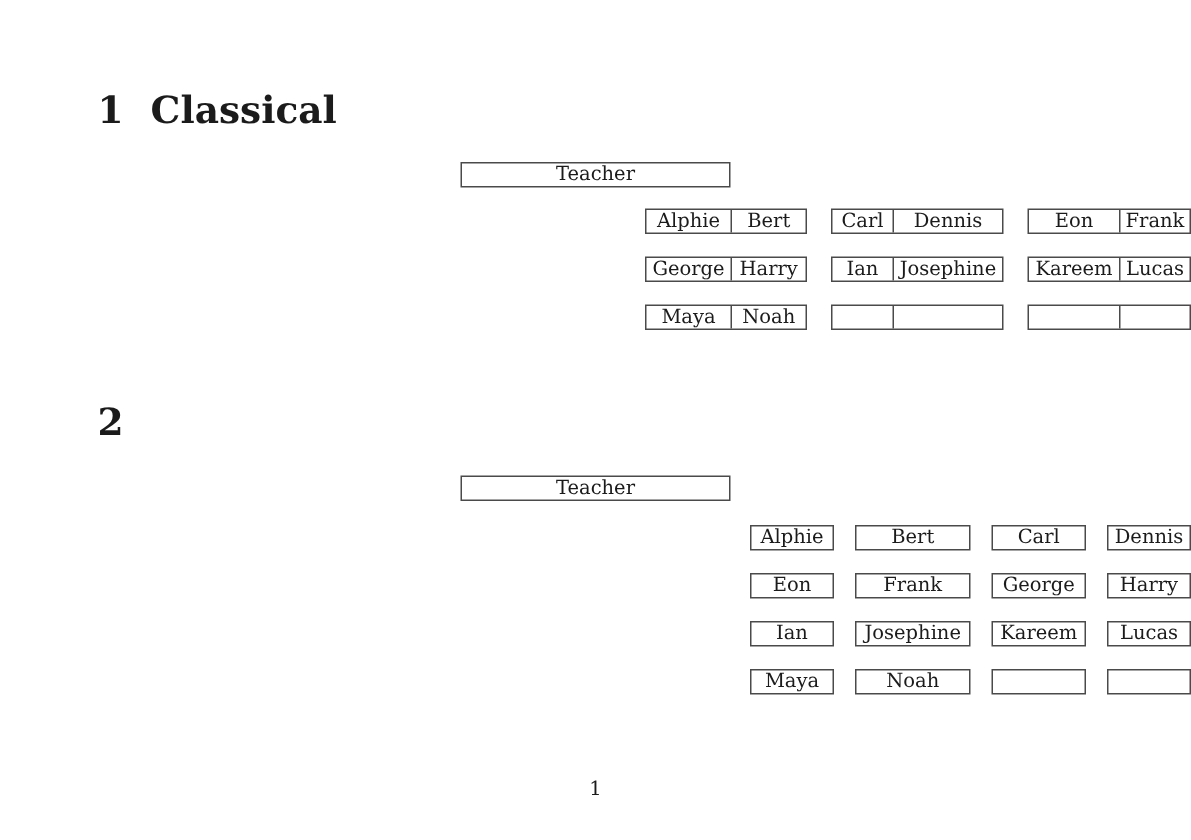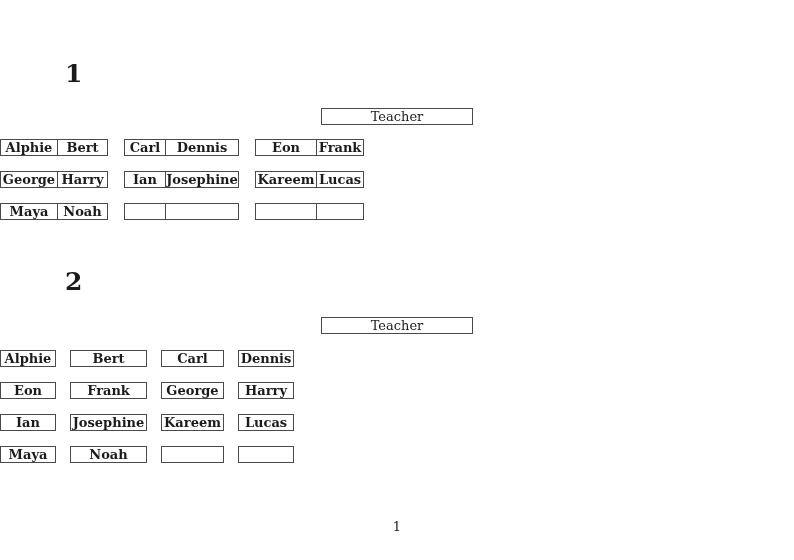--- a/index.html
+++ b/index.html
@@ -28,38 +28,37 @@
   .teacher-wrap {
     position: absolute;
     left: 0;
     width: 794px;
     display: flex;
     justify-content: center;
   }
   .teacher-1 { top: 108px; }
   .teacher-2 { top: 317px; }
   .teacher {
-    width: 152px;
+    width: 180px;
     height: 17px;
     box-sizing: border-box;
     border: 1px solid #4a4a4a;
     display: flex;
     align-items: center;
     justify-content: center;
     font-size: 13px;
     line-height: 15px;
   }
 
   .deskrow {
     position: absolute;
     left: 0;
     width: 794px;
     display: flex;
-    justify-content: flex-start;
-    font-weight: bold;
+    justify-content: flex-end;
   }
   .classical-row { gap: 16px; }
   .distributed-row { gap: 14px; }
 
   .row-c1 { top: 139px; }
   .row-c2 { top: 171px; }
   .row-c3 { top: 203px; }
   .row-d1 { top: 350px; }
   .row-d2 { top: 382px; }
   .row-d3 { top: 414px; }
@@ -116,20 +115,21 @@
     line-height: 15px;
   }
 </style>
 </head>
 <body>
 
 <div class="page">
 
   <div class="heading heading-1">
     <span>1</span>
+    <span>Classical</span>
   </div>
 
   <div class="teacher-wrap teacher-1">
     <div class="teacher">
       <span>Teacher</span>
     </div>
   </div>
 
   <div class="deskrow classical-row row-c1">
     <div class="pair">

